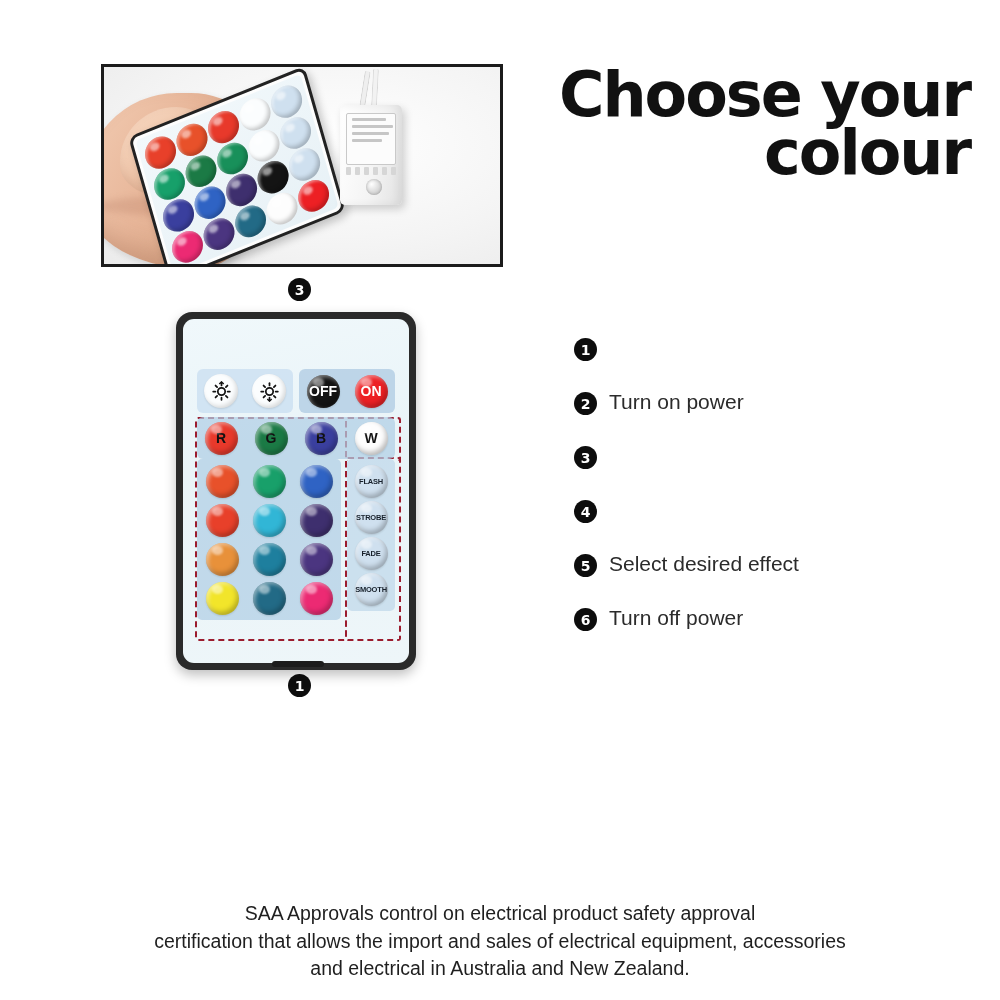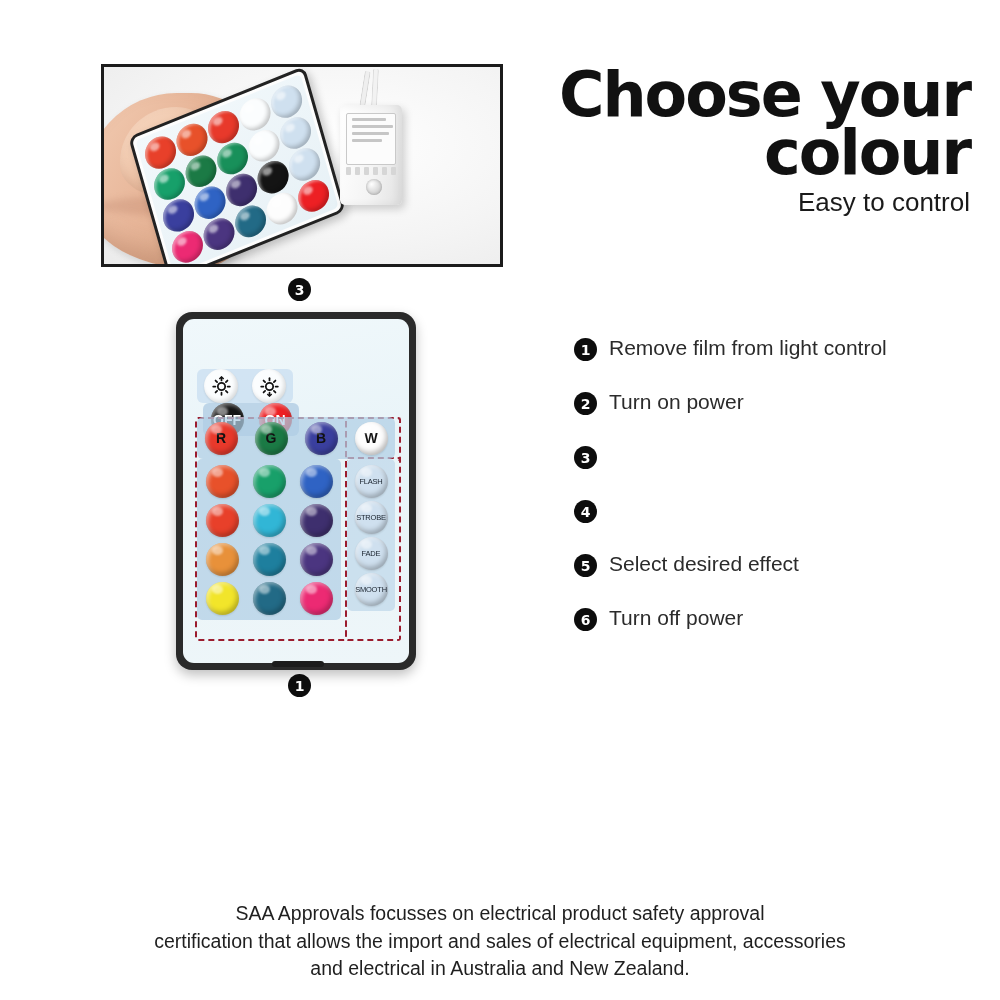--- a/index.html
+++ b/index.html
@@ -180,30 +180,29 @@
     display:flex;align-items:center;justify-content:center;
     font-size:14px;font-weight:bold;
     box-shadow:inset -2px -3px 5px rgba(0,0,0,.26), inset 2px 2px 4px rgba(255,255,255,.5), 0 1px 2px rgba(0,0,0,.12);
     position:relative;
     font-family:"Liberation Sans", sans-serif;
   }
   .cap::after{
     content:"";position:absolute;left:20%;top:12%;width:34%;height:26%;
     background:rgba(255,255,255,.48);border-radius:50%;filter:blur(1.2px);
   }
-  .cap.sm{font-size:7.5px;letter-spacing:-.2px;font-weight:normal;}
+  .cap.sm{font-size:7.5px;letter-spacing:-.2px;font-weight:bold;}
   .cap.light{background:#cfe0ef;color:#17202b;}
   .cap.off{background:#141414;color:#fff;}
   .cap.on{background:#ed2024;color:#fff;text-align:center;}
 
   
   .tray-top{
     position:absolute;left:14px;top:50px;width:198px;height:44px;
     display:flex;
-    flex-direction:column;
   }
   .tray-left{
     width:96px;height:44px;background:rgba(200,222,240,.75);border-radius:6px;
     display:flex;align-items:center;justify-content:space-around;
   }
   .tray-right{
     width:96px;height:44px;margin-left:6px;background:rgba(178,205,228,.8);border-radius:6px;
     display:flex;align-items:center;justify-content:space-around;
   }
   .bright-cap{
@@ -315,27 +314,25 @@
         </div>
         <div class="ctrl-screw"></div>
       </div>
 
     </div>
   </div>
 
   <div class="headline">
     <div class="h1-line">Choose your</div>
     <div class="h1-line second">colour</div>
-    <div class="h-sub">Easy to control</div>
   </div>
 
   <div class="steps">
     <div class="step">
       <div class="bullet">1</div>
-      <div class="step-text">Remove film from light control</div>
     </div>
     <div class="step">
       <div class="bullet">2</div>
       <div class="step-text">Turn on power</div>
     </div>
     <div class="step">
       <div class="bullet">3</div>
     </div>
     <div class="step">
       <div class="bullet">4</div>
@@ -492,18 +489,18 @@
   </div>
 
   <div class="saa-band">
 
     
 
     
   </div>
 
   <div class="blurb">
-    <span>SAA Approvals focusses on electrical product safety approval</span>
+    <span>SAA Approvals control on electrical product safety approval</span>
     <span>certification that allows the import and sales of electrical equipment, accessories</span>
     <span>and electrical in Australia and New Zealand.</span>
   </div>
 
 </div>
 
 </body></html>

